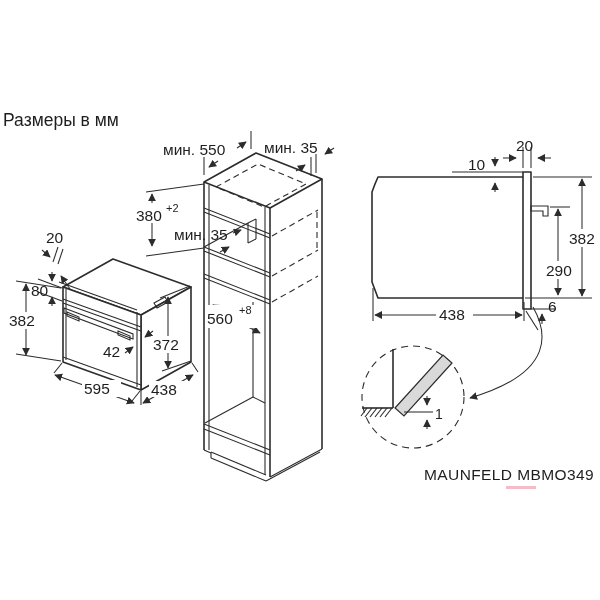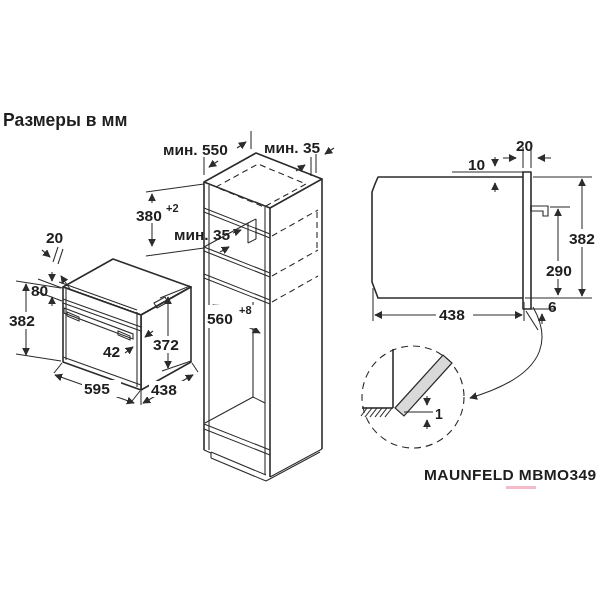--- a/index.html
+++ b/index.html
@@ -1,16 +1,16 @@
 <!DOCTYPE html>
 <html><head>
 <meta charset="utf-8">
 <style>
   html,body{margin:0;padding:0;background:#ffffff;}
-  .stage{position:relative;width:600px;height:600px;background:#fff;overflow:hidden;font-weight:bold;}
+  .stage{position:relative;width:600px;height:600px;background:#fff;overflow:hidden;}
   svg{display:block;}
   text{font-family:"Liberation Sans","DejaVu Sans",sans-serif;fill:#1e1e1e;}
   .t-title{font-size:17.5px;}
   .t-dim{font-size:15.5px;}
   .t-dim-s{font-size:14px;}
   .t-sup{font-size:11px;}
   .t-model{font-size:15.5px;letter-spacing:.4px;}
   .ln{stroke:#2c2c2c;stroke-width:1.1;fill:none;}
   .ln-b{stroke:#2c2c2c;stroke-width:1.6;fill:none;}
   .ln-d{stroke:#2c2c2c;stroke-width:1.1;fill:none;stroke-dasharray:6 4;}

